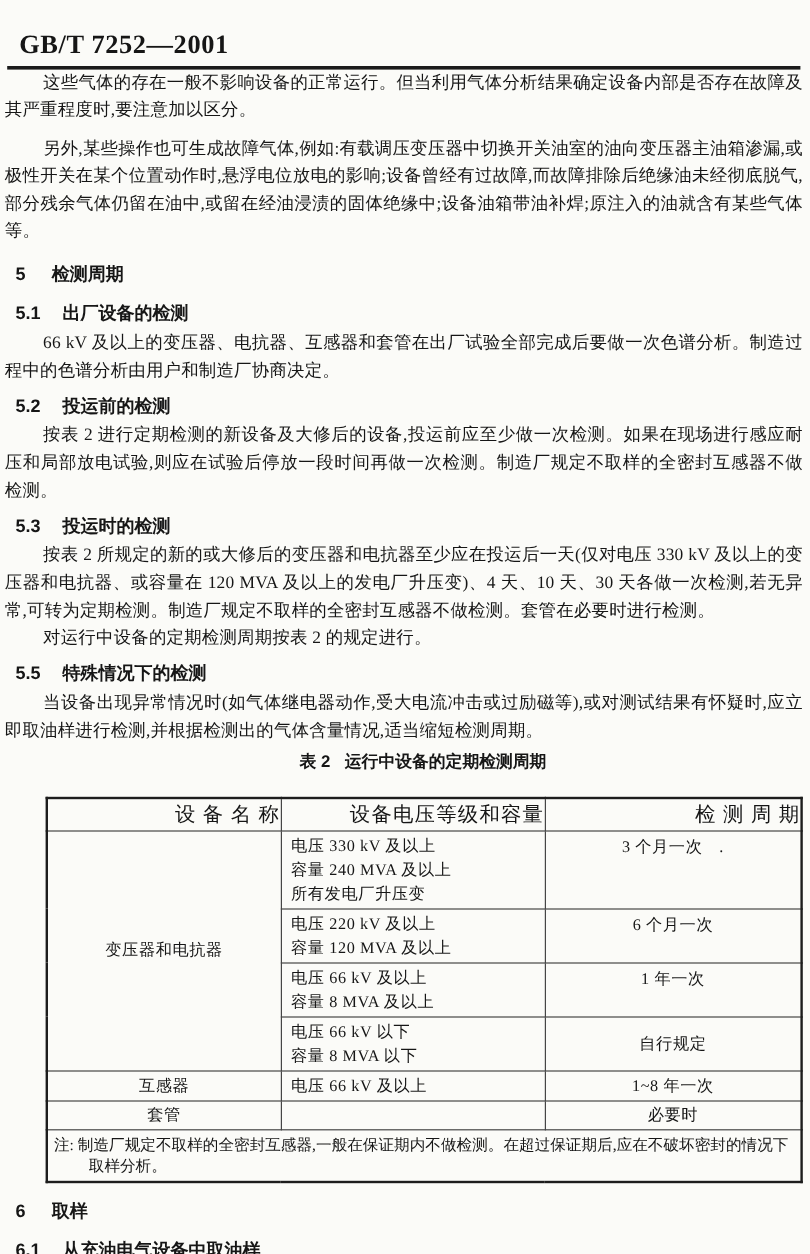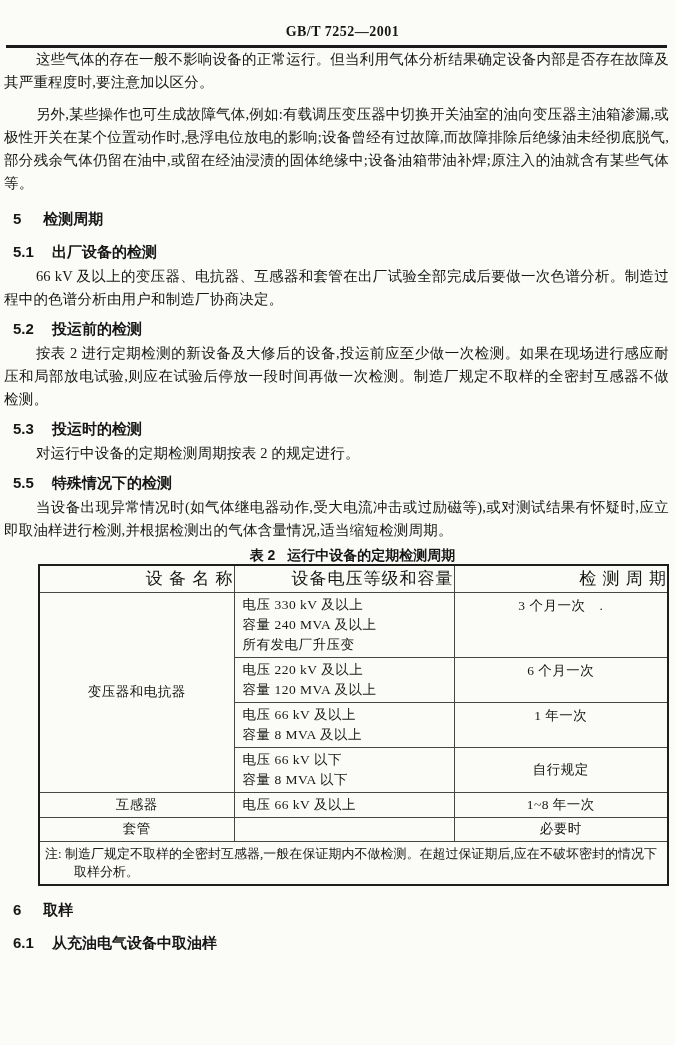--- a/index.html
+++ b/index.html
@@ -8,24 +8,24 @@
     position:relative;
     width:675px; height:1045px;
     margin:0 auto;
     background:#fbfbf8;
     color:#161616;
     font-family:"Liberation Serif","DejaVu Serif",serif;
     overflow:hidden;
     padding:24px 6px 0 4px;
   }
   .std-header {
-    text-align:center;
+    text-align:left;
     padding-left:12px;
     font-weight:bold;
-    font-size:14px;
+    font-size:22px;
     letter-spacing:0.5px;
     font-family:"Liberation Serif","DejaVu Serif",serif;
   }
   .rule { height:3px; background:#1b1b1b; margin:5px 2px 0 2px; }
   p.body {
     font-size:14.5px;
     line-height:23px;
     text-align:justify;
     text-indent:2.2em;
     letter-spacing:0.2px;
@@ -36,21 +36,21 @@
     font-weight:bold;
     font-size:15px;
     line-height:21px;
     padding-left:9px;
   }
   h2.sec .num { display:inline-block; min-width:12px; }
   h2.sec .ttl { margin-left:14px; }
   h2.lvl1 { margin-top:13px; margin-bottom:12px; }
   h2.sub  { margin-top:7px;  margin-bottom:3px; }
   .tbl-title {
-    width:629px; margin:4px 0 0 34px;
+    width:629px; margin:4px 0 21px 34px;
     text-align:center;
     font-family:"Liberation Sans","DejaVu Sans",sans-serif;
     font-weight:bold;
     font-size:14px; line-height:18px;
   }
   .tbl-title .lbl { margin-right:12px; }
   table.t2 {
     width:629px; margin-left:34px;
     border-collapse:collapse;
     border:2px solid #1d1d1d;
@@ -111,20 +111,21 @@
   <h2 class="sec sub">
     <span class="num">5.2</span>
     <span class="ttl">投运前的检测</span>
   </h2>
   <p class="body">按表 2 进行定期检测的新设备及大修后的设备,投运前应至少做一次检测。如果在现场进行感应耐压和局部放电试验,则应在试验后停放一段时间再做一次检测。制造厂规定不取样的全密封互感器不做检测。</p>
 
   <h2 class="sec sub">
     <span class="num">5.3</span>
     <span class="ttl">投运时的检测</span>
   </h2>
+  <p class="body">按表 2 所规定的新的或大修后的变压器和电抗器至少应在投运后一天(仅对电压 330 kV 及以上的变压器和电抗器、或容量在 120 MVA 及以上的发电厂升压变)、4 天、10 天、30 天各做一次检测,若无异常,可转为定期检测。制造厂规定不取样的全密封互感器不做检测。套管在必要时进行检测。</p>
 
   <p class="body">对运行中设备的定期检测周期按表 2 的规定进行。</p>
 
   <h2 class="sec sub">
     <span class="num">5.5</span>
     <span class="ttl">特殊情况下的检测</span>
   </h2>
   <p class="body">当设备出现异常情况时(如气体继电器动作,受大电流冲击或过励磁等),或对测试结果有怀疑时,应立即取油样进行检测,并根据检测出的气体含量情况,适当缩短检测周期。</p>
 
   <div class="tbl-title">

